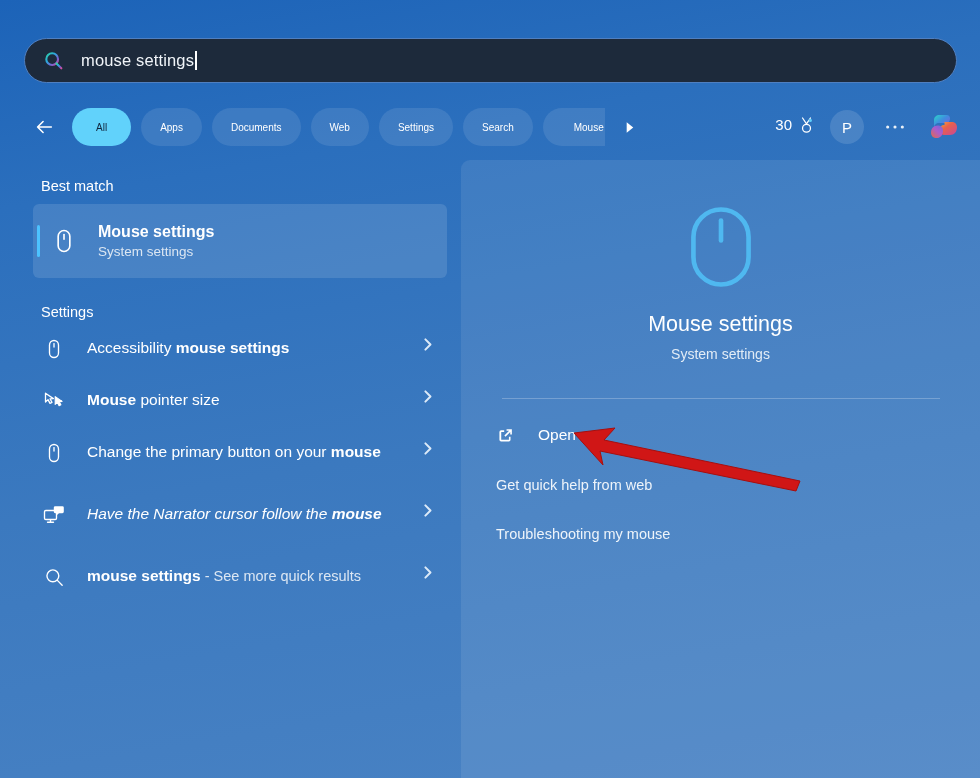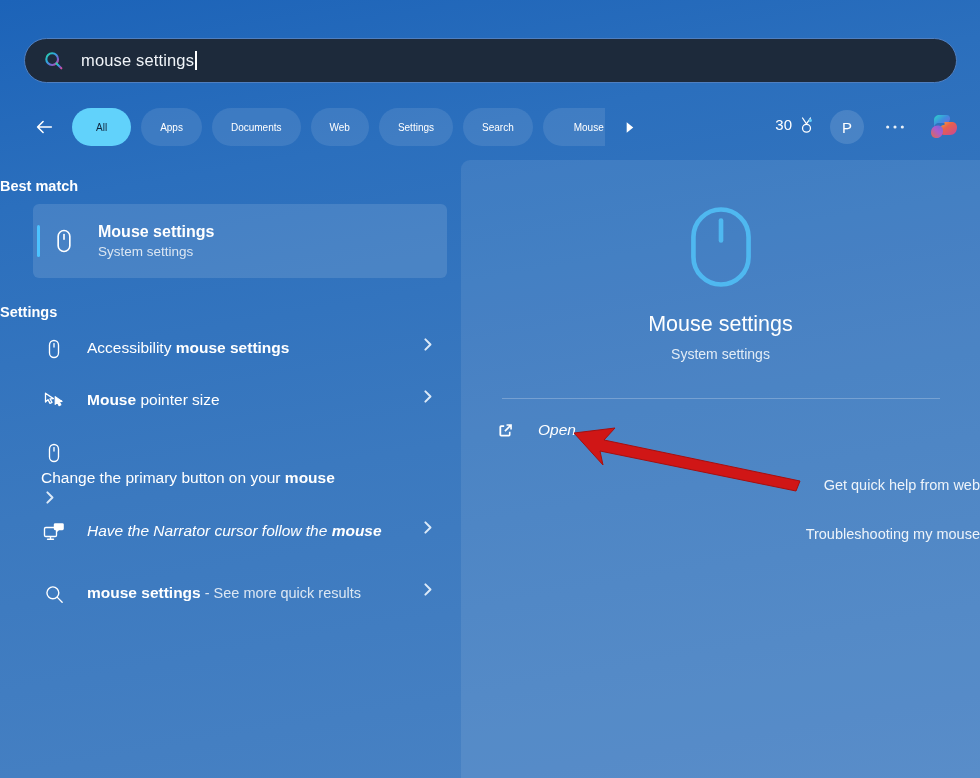--- a/index.html
+++ b/index.html
@@ -97,22 +97,23 @@
   #copilot-button { flex: 0 0 36px; width: 36px; height: 36px; }
 
   
   #results-pane {
     position: absolute;
     left: 0; top: 160px;
     width: 461px; height: 618px;
     overflow: hidden;
   }
   .section-header {
-    font-size: 14.5px; font-weight: bold;
+    font-size: 14.5px; font-weight: normal;
     color: #ffffff;
+    padding-left: 41px;
     margin-bottom: 10px;
   }
   #best-match-header { margin-top: 18px; }
   #settings-header { margin-top: 26px; }
   #web-header { margin-top: 24px; }
 
   #best-match-item {
     position: relative;
     margin: 0 14px 0 33px;
     height: 74px;
@@ -144,21 +145,21 @@
   }
   .result-label {
     flex: 1 1 auto;
     font-size: 15.5px; line-height: 23px;
     color: #ffffff;
     padding-right: 10px;
   }
   .result-label b { font-weight: bold; }
   .result-chevron { flex: 0 0 18px; width: 18px; height: 18px; }
 
-  #row-primary { min-height: 62px; flex-direction: column; }
+  #row-primary { min-height: 62px; }
   #row-narrator { min-height: 62px; font-style: italic; }
   #row-web { min-height: 62px; }
   #web-label-main { font-weight: bold; }
   #web-label-rest { color: #dce7f3; font-size: 14.5px; }
 
   
   #preview-pane {
     position: absolute;
     left: 461px; top: 160px;
     width: 519px; height: 618px;
@@ -175,29 +176,28 @@
   #preview-sub {
     margin-top: 9px; text-align: center;
     font-size: 14px; color: #e2ecf6;
   }
   #preview-divider {
     margin: 36px auto 0; width: 438px; height: 1px;
     background: rgba(255,255,255,0.24);
   }
   #open-row {
     margin: 22px 0 0 35px;
-    display: flex; align-items: flex-start; height: 28px; font-style: italic;
+    display: flex; align-items: center; height: 28px;
   }
   #open-icon { width: 19px; height: 19px; flex: 0 0 19px; margin-right: 23px; }
   #open-label { font-size: 15.5px; }
   .preview-link {
     margin: 22px 0 0 35px;
     font-size: 14.5px; color: #eef4fa;
     height: 20px;
-    text-align: right;
   }
   #quick-help-link { margin-top: 28px; }
   #troubleshoot-link { margin-top: 29px; }
 
   
   #annotation-arrow {
     position: absolute; left: 560px; top: 415px;
     width: 250px; height: 85px;
     pointer-events: none;
   }

